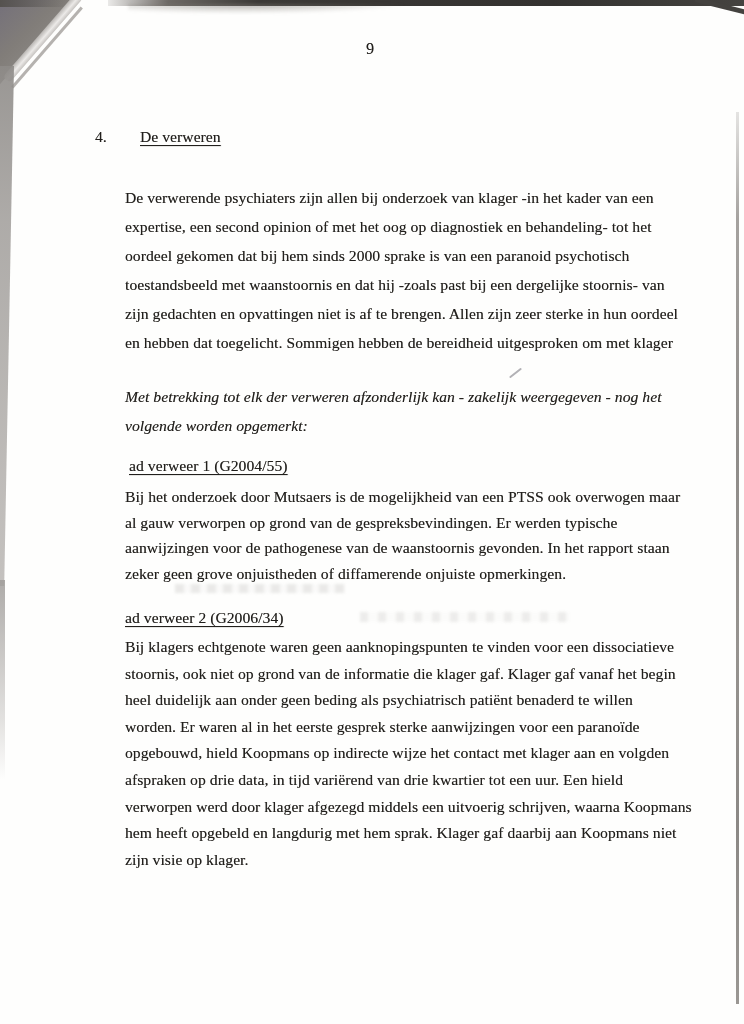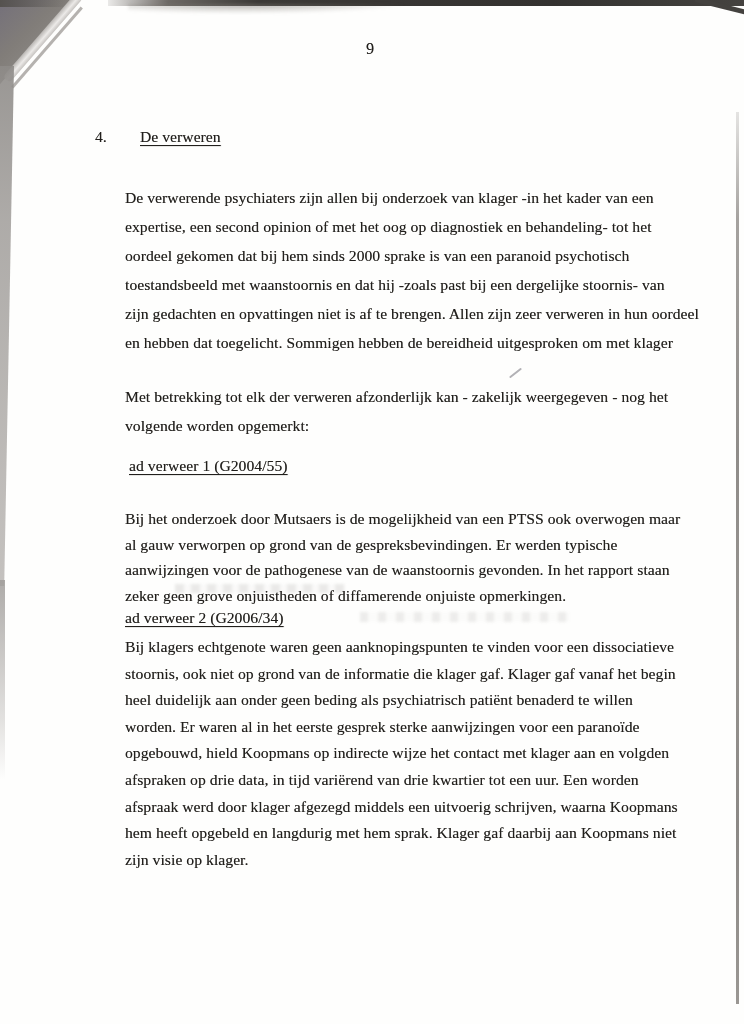--- a/index.html
+++ b/index.html
@@ -23,21 +23,21 @@
     text-shadow: 0.2px 0.2px 0.4px rgba(35, 32, 28, 0.55);
   }
   .para { position: absolute; left: 125px; width: 548px; }
   .para .tl {
     white-space: nowrap;
     font-size: 15.5px;
     letter-spacing: 0.1px;
     text-shadow: 0.2px 0.2px 0.4px rgba(35, 32, 28, 0.55);
   }
   .lh-p1 .tl { line-height: 28.9px; }
-  .lh-p2 .tl { line-height: 28.5px; }
+  .lh-p2 .tl { line-height: 28.5px; font-style: italic; }
   .lh-p3 .tl { line-height: 25.7px; }
   .lh-p4 .tl { line-height: 26.6px; }
   .underlined {
     text-decoration: underline;
     text-underline-offset: 3px;
     text-decoration-thickness: 1.2px;
   }
   
   .scan { position: absolute; pointer-events: none; }
   .top-edge-band {
@@ -138,41 +138,41 @@
 <div class="txt" style="left:366px; top:40px; font-size:16px;">9</div>
 
 <div class="txt" style="left:95px; top:128px;">4.</div>
 <div class="txt underlined" style="left:140px; top:128px;">De verweren</div>
 
 <div class="para lh-p1" style="top:184px;">
   <div class="tl">De verwerende psychiaters zijn allen bij onderzoek van klager -in het kader van een</div>
   <div class="tl">expertise, een second opinion of met het oog op diagnostiek en behandeling- tot het</div>
   <div class="tl">oordeel gekomen dat bij hem sinds 2000 sprake is van een paranoid psychotisch</div>
   <div class="tl">toestandsbeeld met waanstoornis en dat hij -zoals past bij een dergelijke stoornis- van</div>
-  <div class="tl">zijn gedachten en opvattingen niet is af te brengen. Allen zijn zeer verweren in hun oordeel</div>
+  <div class="tl">zijn gedachten en opvattingen niet is af te brengen. Allen zijn zeer sterke in hun oordeel</div>
   <div class="tl">en hebben dat toegelicht. Sommigen hebben de bereidheid uitgesproken om met klager</div>
 </div>
 
 <div class="para lh-p2" style="top:383px;">
   <div class="tl">Met betrekking tot elk der verweren afzonderlijk kan - zakelijk weergegeven - nog het</div>
   <div class="tl">volgende worden opgemerkt:</div>
 </div>
 
 <div class="txt underlined" style="left:129px; top:457px;">ad verweer 1 (G2004/55)</div>
-<div class="para lh-p3" style="top:484px;margin-top:22px;">
+<div class="para lh-p3" style="top:484px;">
   <div class="tl">Bij het onderzoek door Mutsaers is de mogelijkheid van een PTSS ook overwogen maar</div>
   <div class="tl">al gauw verworpen op grond van de gespreksbevindingen. Er werden typische</div>
   <div class="tl">aanwijzingen voor de pathogenese van de waanstoornis gevonden. In het rapport staan</div>
   <div class="tl">zeker geen grove onjuistheden of diffamerende onjuiste opmerkingen.</div>
 </div>
 
 <div class="txt underlined" style="left:125px; top:609px;">ad verweer 2 (G2006/34)</div>
 <div class="para lh-p4" style="top:634px;">
   <div class="tl">Bij klagers echtgenote waren geen aanknopingspunten te vinden voor een dissociatieve</div>
   <div class="tl">stoornis, ook niet op grond van de informatie die klager gaf. Klager gaf vanaf het begin</div>
   <div class="tl">heel duidelijk aan onder geen beding als psychiatrisch patiënt benaderd te willen</div>
   <div class="tl">worden. Er waren al in het eerste gesprek sterke aanwijzingen voor een paranoïde</div>
   <div class="tl">opgebouwd, hield Koopmans op indirecte wijze het contact met klager aan en volgden</div>
-  <div class="tl">afspraken op drie data, in tijd variërend van drie kwartier tot een uur. Een worden</div>
-  <div class="tl">afspraak werd door klager afgezegd middels een uitvoerig schrijven, waarna Koopmans</div>
+  <div class="tl">afspraken op drie data, in tijd variërend van drie kwartier tot een uur. Een hield</div>
+  <div class="tl">verworpen werd door klager afgezegd middels een uitvoerig schrijven, waarna Koopmans</div>
   <div class="tl">hem heeft opgebeld en langdurig met hem sprak. Klager gaf daarbij aan Koopmans niet</div>
   <div class="tl">zijn visie op klager.</div>
 </div>
 
 </body></html>

